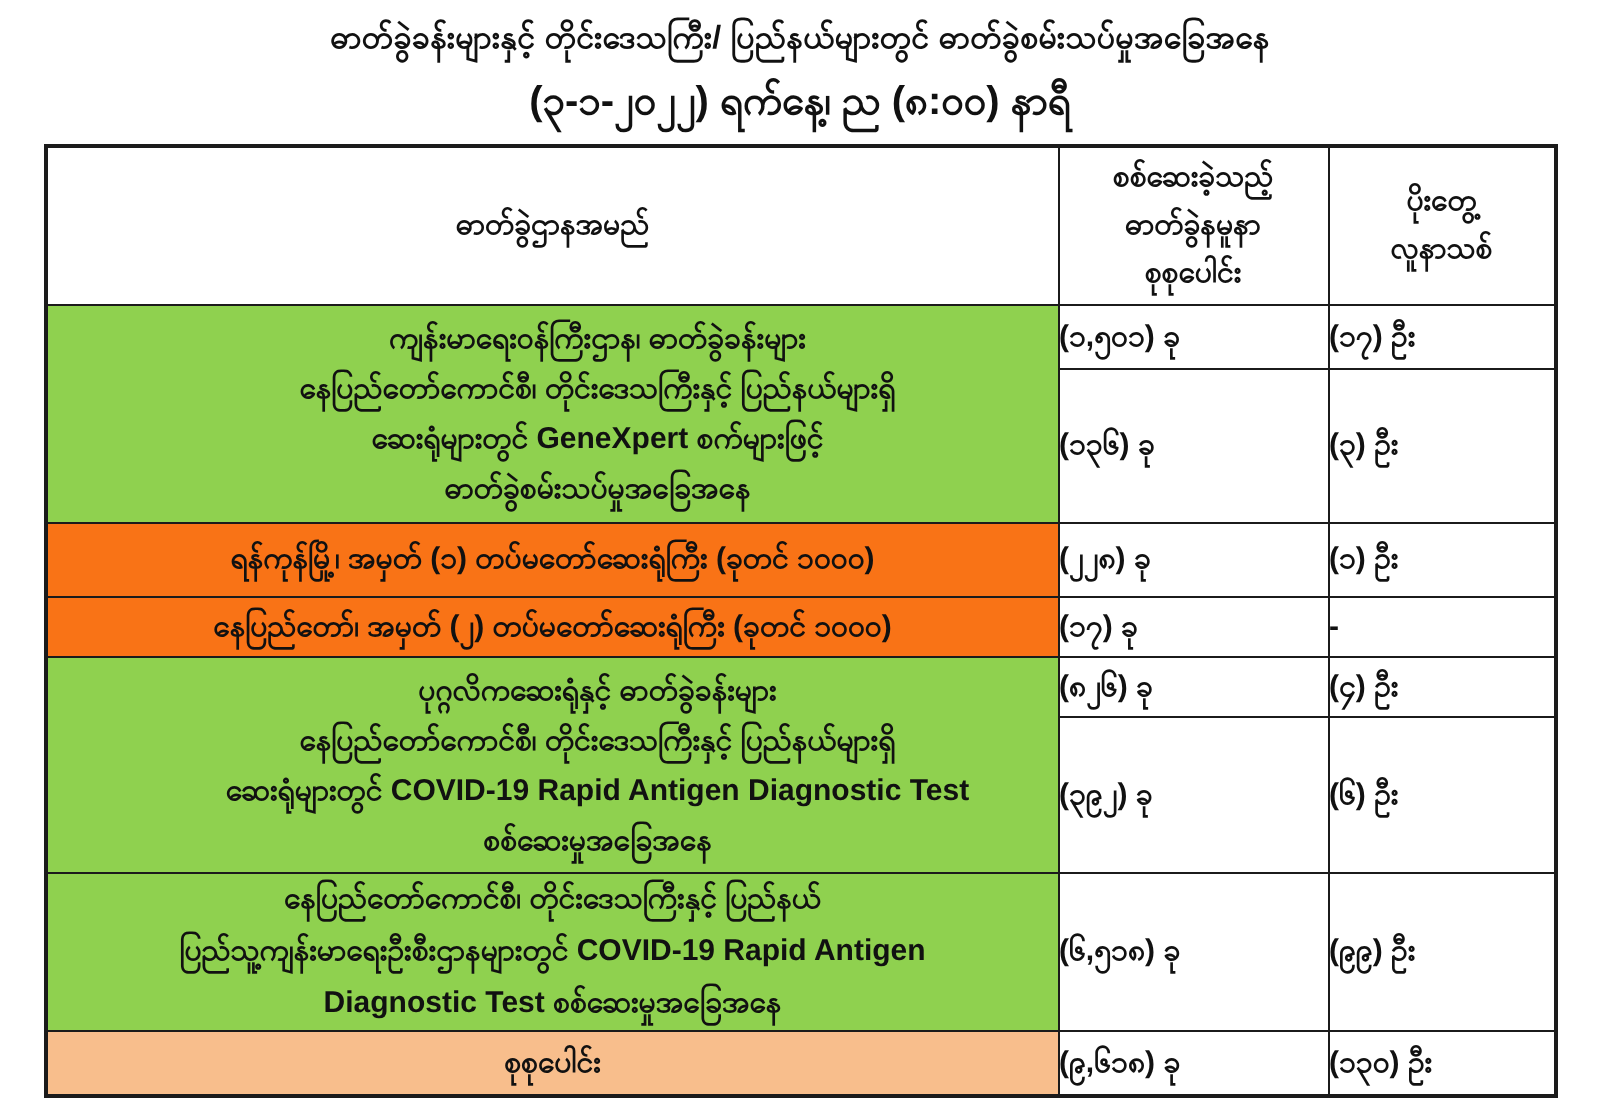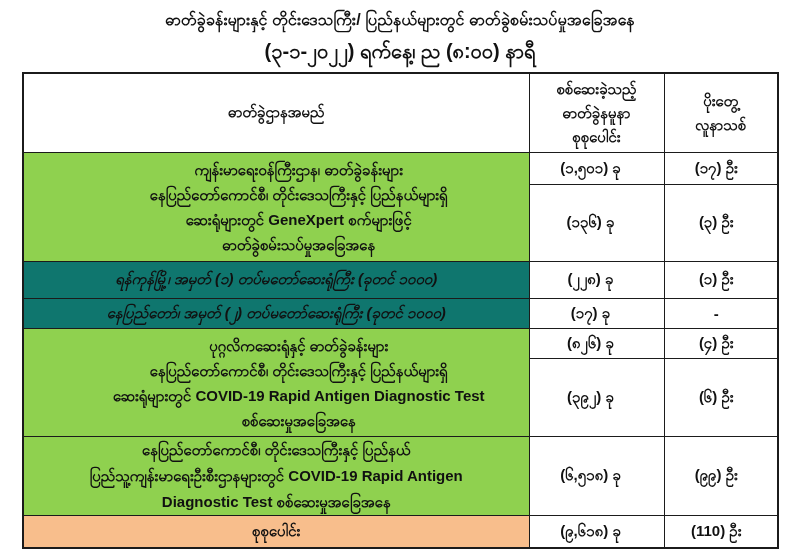--- a/index.html
+++ b/index.html
@@ -33,25 +33,25 @@
   col.c1 { width: 506px; }
   col.c2 { width: 135px; }
   col.c3 { width: 114px; }
 
   td.hdr-cell { text-align: center; background: #ffffff; }
   td.hdr-cell .hline { line-height: 24px; }
   tr.header-row td { height: 78px; }
 
   td.name-green { background: #8fd14f; text-align: center; }
   td.name-green .nline { line-height: 25px; margin-left: 45px; }
-  td.name-single { background: #0f766e; text-align: center; font-style: italic; }
+  td.name-single { background: #f97316; text-align: center; }
   td.name-phd { background: #8fd14f; text-align: center; }
   td.name-phd .nline { line-height: 26px; }
 
-  td.val { background: #ffffff; text-align: center; }
+  td.val { background: #ffffff; text-align: left; }
   td.val.tested { padding-right: 12px; }
   td.val.positive { padding-right: 9px; }
 
   tr.r-g1a td.val { height: 31px; }
   tr.r-g1b td.val { height: 76px; }
   tr.r-ygn td { height: 36px; }
   tr.r-npt td { height: 29px; }
   tr.r-g2a td.val { height: 29px; }
   tr.r-g2b td.val { height: 77px; }
   tr.r-phd td { height: 78px; }
@@ -143,18 +143,18 @@
           <div class="nline">ပြည်သူ့ကျန်းမာရေးဦးစီးဌာနများတွင်  COVID-19 Rapid Antigen</div>
           <div class="nline">Diagnostic Test စစ်ဆေးမှုအခြေအနေ</div>
         </td>
         <td class="val tested">(၆,၅၁၈) ခု</td>
         <td class="val positive">(၉၉) ဦး</td>
       </tr>
 
       <tr class="r-total">
         <td class="total-label">စုစုပေါင်း</td>
         <td class="val tested">(၉,၆၁၈) ခု</td>
-        <td class="val positive">(110) ဦး</td>
+        <td class="val positive">(၁၃၀) ဦး</td>
       </tr>
 
     </tbody>
   </table>
 </div>
 
 </body></html>

